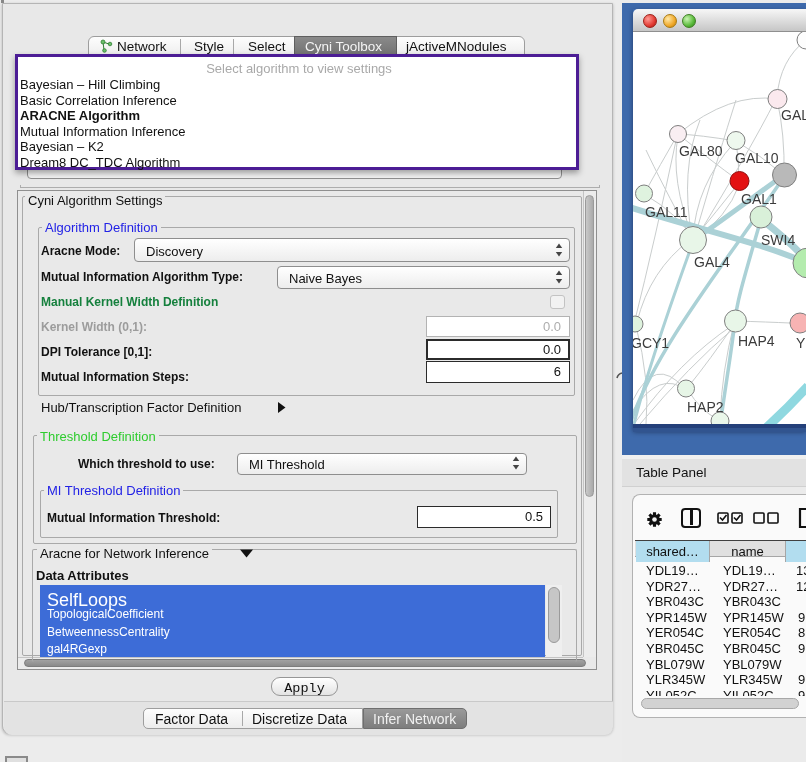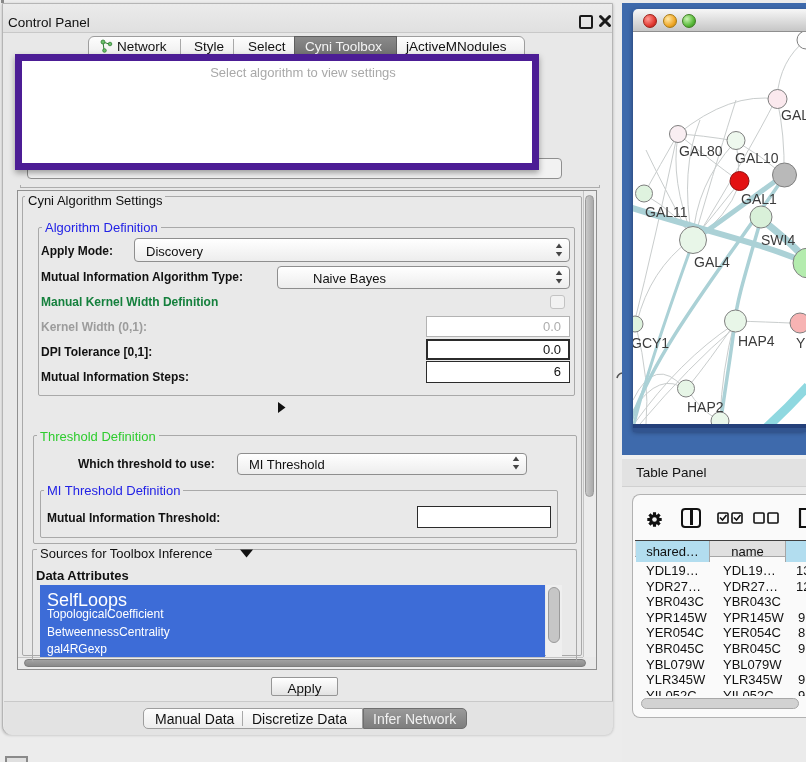--- a/index.html
+++ b/index.html
@@ -5,29 +5,20 @@
   html,body{margin:0;padding:0;}
   body{width:806px;height:762px;background:#ececec;font-family:"Liberation Sans",sans-serif;overflow:hidden;position:relative;}
   .abs{position:absolute;white-space:nowrap;}
   .b{font-weight:bold;}
 </style>
 </head>
 <body>
 
 <div class="abs" id="cpwin" style="left:2px;top:3px;width:611px;height:731px;background:#e8e8e8;border:1px solid #b5b5b5;border-radius:0 0 8px 8px;box-shadow:0 1px 3px rgba(0,0,0,0.25);box-sizing:border-box;">
 
-  <div class="abs" style="left:0;top:0;width:100%;height:28px;background:linear-gradient(#ebebeb,#e0e0e0);border-bottom:1px solid #c8c8c8;">
-    <div class="abs" style="left:5px;top:11px;font-size:13.5px;color:#111;">Control Panel</div>
-
-    <div class="abs" style="left:576px;top:11px;width:10px;height:10px;border:2px solid #1a1a1a;border-radius:2px;"></div>
-
-    <svg class="abs" style="left:595px;top:10px;" width="14" height="14" viewBox="0 0 14 14">
-      <path d="M2.5 2.5 L11.5 11.5 M11.5 2.5 L2.5 11.5" stroke="#1a1a1a" stroke-width="3" stroke-linecap="round"></path>
-    </svg>
-  </div>
 
   <div class="abs" id="toptabs" style="left:85px;top:32px;height:22px;">
     <div class="abs" style="left:0;top:0;width:437px;height:22px;background:linear-gradient(#fdfdfd,#ececec);border:1px solid #9d9d9d;border-radius:6px 6px 0 0;box-sizing:border-box;"></div>
     <div class="abs" style="left:12px;top:3px;width:13px;height:15px;">
       <svg width="13" height="15" viewBox="0 0 13 15">
         <path d="M3 3 L9 5 M3 3 L4 11" stroke="#2e7d32" stroke-width="1"></path>
         <circle cx="3" cy="3" r="2" fill="#6abf69" stroke="#2e7d32" stroke-width="0.8"></circle>
         <circle cx="10" cy="5" r="1.8" fill="#6abf69" stroke="#2e7d32" stroke-width="0.8"></circle>
         <circle cx="4.5" cy="11.5" r="1.8" fill="#6abf69" stroke="#2e7d32" stroke-width="0.8"></circle>
       </svg>
@@ -53,105 +44,115 @@
 
     <div class="abs" style="left:0;top:466px;width:565px;height:12px;background:#ececec;border-top:1px solid #c4c4c4;box-sizing:border-box;"></div>
     <div class="abs" style="left:6px;top:468px;width:562px;height:8px;background:linear-gradient(#a2a2a2,#8b8b8b);border:1px solid #7d7d7d;border-radius:4px;box-sizing:border-box;"></div>
 
     <div class="abs" style="left:4px;top:5px;width:558px;height:458px;border:1px solid #a9a9a9;border-radius:2px;"></div>
     <div class="abs" style="left:7px;top:2px;background:#e9e9e9;padding:0 3px;font-size:13px;color:#111;">Cyni Algorithm Settings</div>
 
     <div class="abs" style="left:20px;top:36px;width:535px;height:167px;border:1px solid #a9a9a9;border-radius:2px;"></div>
     <div class="abs" style="left:24px;top:29px;background:#e9e9e9;padding:0 3px;font-size:13px;color:#2222e6;">Algorithm Definition</div>
 
-    <div class="abs b" style="left:23px;top:53px;font-size:12px;color:#111;">Apply Mode:</div>
+    <div class="abs b" style="left:23px;top:53px;font-size:12px;color:#111;">Aracne Mode:</div>
     <div class="abs" style="left:116px;top:47px;width:436px;height:24px;background:linear-gradient(#ffffff,#ededed);border:1px solid #8e8e8e;border-radius:4px;box-sizing:border-box;"></div>
     <div class="abs" style="left:128px;top:53px;font-size:13px;color:#111;">Discovery</div>
     <svg class="abs" style="left:537px;top:52px;" width="8" height="14" viewBox="0 0 8 14">
         <path d="M4 0.5 L7.2 5 L0.8 5 Z" fill="#444"></path>
         <path d="M4 13.5 L7.2 9 L0.8 9 Z" fill="#444"></path>
       </svg>
 
     <div class="abs b" style="left:23px;top:79px;font-size:12px;color:#111;">Mutual Information Algorithm Type:</div>
     <div class="abs" style="left:259px;top:75px;width:293px;height:23px;background:linear-gradient(#ffffff,#ededed);border:1px solid #8e8e8e;border-radius:4px;box-sizing:border-box;"></div>
-    <div class="abs" style="left:271px;top:80px;font-size:13px;color:#111;margin-left:24px;">Naive Bayes</div>
+    <div class="abs" style="left:271px;top:80px;font-size:13px;color:#111;">Naive Bayes</div>
     <svg class="abs" style="left:537px;top:79px;" width="8" height="14" viewBox="0 0 8 14">
         <path d="M4 0.5 L7.2 5 L0.8 5 Z" fill="#444"></path>
         <path d="M4 13.5 L7.2 9 L0.8 9 Z" fill="#444"></path>
       </svg>
 
     <div class="abs b" style="left:23px;top:104px;font-size:12px;color:#15803d;">Manual Kernel Width Definition</div>
     <div class="abs" style="left:532px;top:104px;width:15px;height:14px;background:#f2f2f2;border:1px solid #c3c3c3;border-radius:3px;box-sizing:border-box;"></div>
 
     <div class="abs b" style="left:23px;top:129px;font-size:12px;color:#9c9c9c;">Kernel Width (0,1):</div>
     <div class="abs" style="left:408px;top:125px;width:144px;height:21px;background:#fff;border:1px solid #b3b3b3;box-sizing:border-box;"></div>
     <div class="abs" style="left:408px;top:125px;width:135px;height:21px;line-height:21px;text-align:right;font-size:13px;color:#adadad;">0.0</div>
 
     <div class="abs b" style="left:23px;top:154px;font-size:12px;color:#111;">DPI Tolerance [0,1]:</div>
     <div class="abs" style="left:408px;top:148px;width:144px;height:21px;background:#fff;border:2px solid #2b2b2b;box-sizing:border-box;"></div>
     <div class="abs" style="left:408px;top:148px;width:135px;height:21px;line-height:21px;text-align:right;font-size:13px;color:#111;">0.0</div>
 
     <div class="abs b" style="left:23px;top:179px;font-size:12px;color:#111;">Mutual Information Steps:</div>
     <div class="abs" style="left:408px;top:170px;width:144px;height:22px;background:#fff;border:1px solid #2b2b2b;box-sizing:border-box;"></div>
     <div class="abs" style="left:408px;top:170px;width:135px;height:22px;line-height:22px;text-align:right;font-size:13px;color:#111;">6</div>
 
+    <div class="abs" style="left:23px;top:209px;font-size:13px;color:#111;">Hub/Transcription Factor Definition</div>
     <svg class="abs" style="left:259px;top:211px;" width="9" height="11" viewBox="0 0 9 11">
         <path d="M1 0 L8.5 5.5 L1 11 Z" fill="#111"></path>
       </svg>
 
     <div class="abs" style="left:15px;top:244px;width:542px;height:107px;border:1px solid #a9a9a9;border-radius:2px;"></div>
     <div class="abs" style="left:19px;top:238px;background:#e9e9e9;padding:0 3px;font-size:13px;color:#2ecc2e;">Threshold Definition</div>
 
     <div class="abs b" style="left:60px;top:266px;font-size:12px;color:#111;">Which threshold to use:</div>
     <div class="abs" style="left:219px;top:262px;width:290px;height:22px;background:linear-gradient(#ffffff,#ededed);border:1px solid #8e8e8e;border-radius:4px;box-sizing:border-box;"></div>
     <div class="abs" style="left:231px;top:266px;font-size:13px;color:#111;">MI Threshold</div>
     <svg class="abs" style="left:494px;top:265px;" width="8" height="14" viewBox="0 0 8 14">
         <path d="M4 0.5 L7.2 5 L0.8 5 Z" fill="#444"></path>
         <path d="M4 13.5 L7.2 9 L0.8 9 Z" fill="#444"></path>
       </svg>
 
     <div class="abs" style="left:22px;top:299px;width:516px;height:46px;border:1px solid #a9a9a9;border-radius:2px;"></div>
     <div class="abs" style="left:26px;top:292px;background:#e9e9e9;padding:0 3px;font-size:13px;color:#2222e6;">MI Threshold Definition</div>
     <div class="abs b" style="left:29px;top:320px;font-size:12px;color:#111;">Mutual Information Threshold:</div>
     <div class="abs" style="left:399px;top:315px;width:134px;height:22px;background:#fff;border:1px solid #2b2b2b;box-sizing:border-box;"></div>
+    <div class="abs" style="left:399px;top:315px;width:126px;height:22px;line-height:22px;text-align:right;font-size:13px;color:#111;">0.5</div>
 
     <div class="abs" style="left:14px;top:358px;width:543px;height:112px;border:1px solid #a9a9a9;border-radius:2px;border-bottom:none;"></div>
-    <div class="abs" style="left:19px;top:355px;background:#e9e9e9;padding:0 3px;font-size:13px;color:#111;">Sources for Toolbox Inference</div>
+    <div class="abs" style="left:19px;top:355px;background:#e9e9e9;padding:0 3px;font-size:13px;color:#111;">Aracne for Network Inference</div>
     <svg class="abs" style="left:222px;top:358px;" width="13" height="9" viewBox="0 0 13 9">
         <path d="M0 0.5 L13 0.5 L6.5 8.5 Z" fill="#111"></path>
       </svg>
     <div class="abs b" style="left:18px;top:377px;font-size:13px;color:#111;">Data Attributes</div>
 
     <div class="abs" style="left:22px;top:394px;width:505px;height:72px;background:#3d6cd7;"></div>
     <div class="abs" style="left:29px;top:399px;font-size:18px;color:#fff;">SelfLoops</div>
     <div class="abs" style="left:29px;top:416px;font-size:12px;color:#fff;">TopologicalCoefficient</div>
     <div class="abs" style="left:29px;top:434px;font-size:12px;color:#fff;">BetweennessCentrality</div>
     <div class="abs" style="left:29px;top:451px;font-size:12px;color:#fff;">gal4RGexp</div>
 
     <div class="abs" style="left:528px;top:394px;width:16px;height:72px;background:#efefef;"></div>
     <div class="abs" style="left:530px;top:396px;width:12px;height:56px;background:#c6c6c6;border:1px solid #9a9a9a;border-radius:6px;box-sizing:border-box;"></div>
   </div>
 
-  <div class="abs" style="left:268px;top:673px;width:67px;height:19px;background:linear-gradient(#ffffff,#e3e3e3);border:1px solid #969696;border-radius:2px;box-sizing:border-box;text-align:center;">
+  <div class="abs" style="left:268px;top:673px;width:67px;height:19px;background:linear-gradient(#ffffff,#e3e3e3);border:1px solid #969696;border-radius:9px;box-sizing:border-box;text-align:center;font-family:Liberation Mono, monospace;">
     <span style="font-size:13.5px;color:#111;position:relative;top:1px;">Apply</span>
   </div>
 
   <div class="abs" style="left:1px;top:697px;width:609px;height:33px;background:#e3e3e3;border-top:1px solid #c9c9c9;border-radius:0 0 8px 8px;"></div>
 
   <div class="abs" style="left:140px;top:704px;height:21px;">
     <div class="abs" style="left:0;top:0;width:220px;height:21px;background:linear-gradient(#fdfdfd,#ececec);border:1px solid #9d9d9d;border-radius:5px 0 0 5px;box-sizing:border-box;"></div>
-    <div class="abs" style="left:12px;top:3px;font-size:14px;color:#111;">Manual Data</div>
+    <div class="abs" style="left:12px;top:3px;font-size:14px;color:#111;">Factor Data</div>
     <div class="abs" style="left:99px;top:3px;width:1px;height:15px;background:#a8a8a8;"></div>
     <div class="abs" style="left:109px;top:3px;font-size:14px;color:#111;">Discretize Data</div>
     <div class="abs" style="left:220px;top:0;width:104px;height:21px;background:linear-gradient(#9a9a9a,#7d7d7d);border:1px solid #6f6f6f;border-radius:0 5px 5px 0;box-sizing:border-box;"></div>
     <div class="abs" style="left:230px;top:3px;font-size:14px;color:#f0f0f0;">Infer Network</div>
   </div>
 
-  <div class="abs" id="popup" style="left:12px;top:50px;width:524px;height:116px;background:#fff;border:7px solid #4c1d95;box-shadow:0 3px 6px rgba(0,0,0,0.35);box-sizing:border-box;padding-left:24px;">
+  <div class="abs" id="popup" style="left:12px;top:50px;width:564px;height:116px;background:#fff;border:3px solid #4c1d95;box-shadow:0 3px 6px rgba(0,0,0,0.35);box-sizing:border-box;padding-left:24px;">
     <div class="abs" style="left:0;top:4px;width:562px;text-align:center;font-size:13px;color:#a9a9a9;">Select algorithm to view settings</div>
+    <div class="abs" style="left:2px;top:20px;font-size:13px;color:#111;line-height:15.5px;">
+      Bayesian – Hill Climbing<br>
+      Basic Correlation Inference<br>
+      <span class="b">ARACNE Algorithm</span><br>
+      Mutual Information Inference<br>
+      Bayesian – K2<br>
+      Dream8 DC_TDC Algorithm
+    </div>
   </div>
 </div>
 
 <svg class="abs" style="left:616px;top:372px;" width="8" height="8" viewBox="0 0 8 8">
     <path d="M1 6 Q2 2 6 1" fill="none" stroke="#555" stroke-width="1.6"></path>
   </svg>
 
 <div class="abs" style="left:1px;top:0;width:3px;height:3px;background:#888;"></div>
 
 <div class="abs" style="left:5px;top:756px;width:19px;height:10px;background:#e0e0e0;border:2px solid #8a8a8a;"></div>

